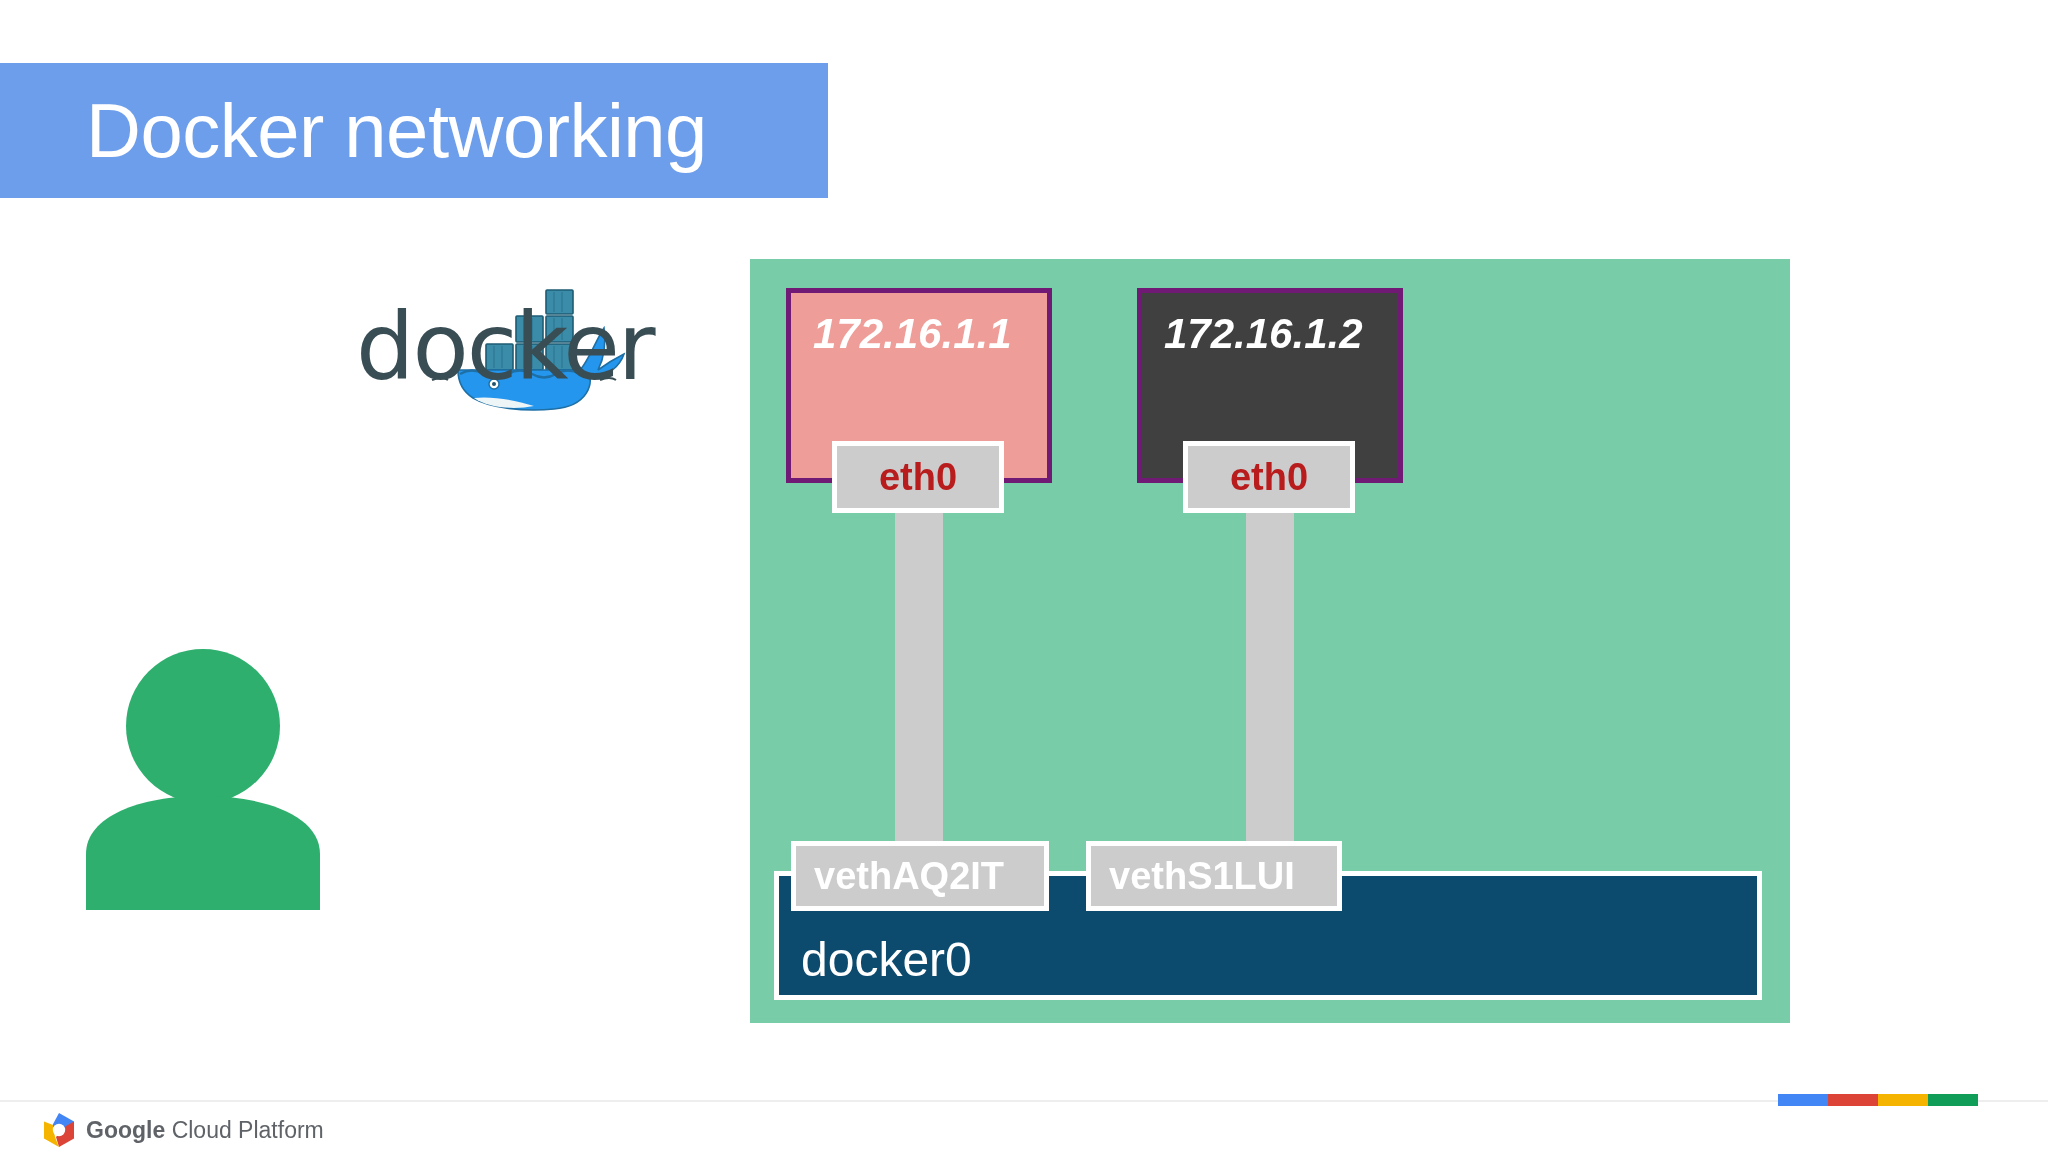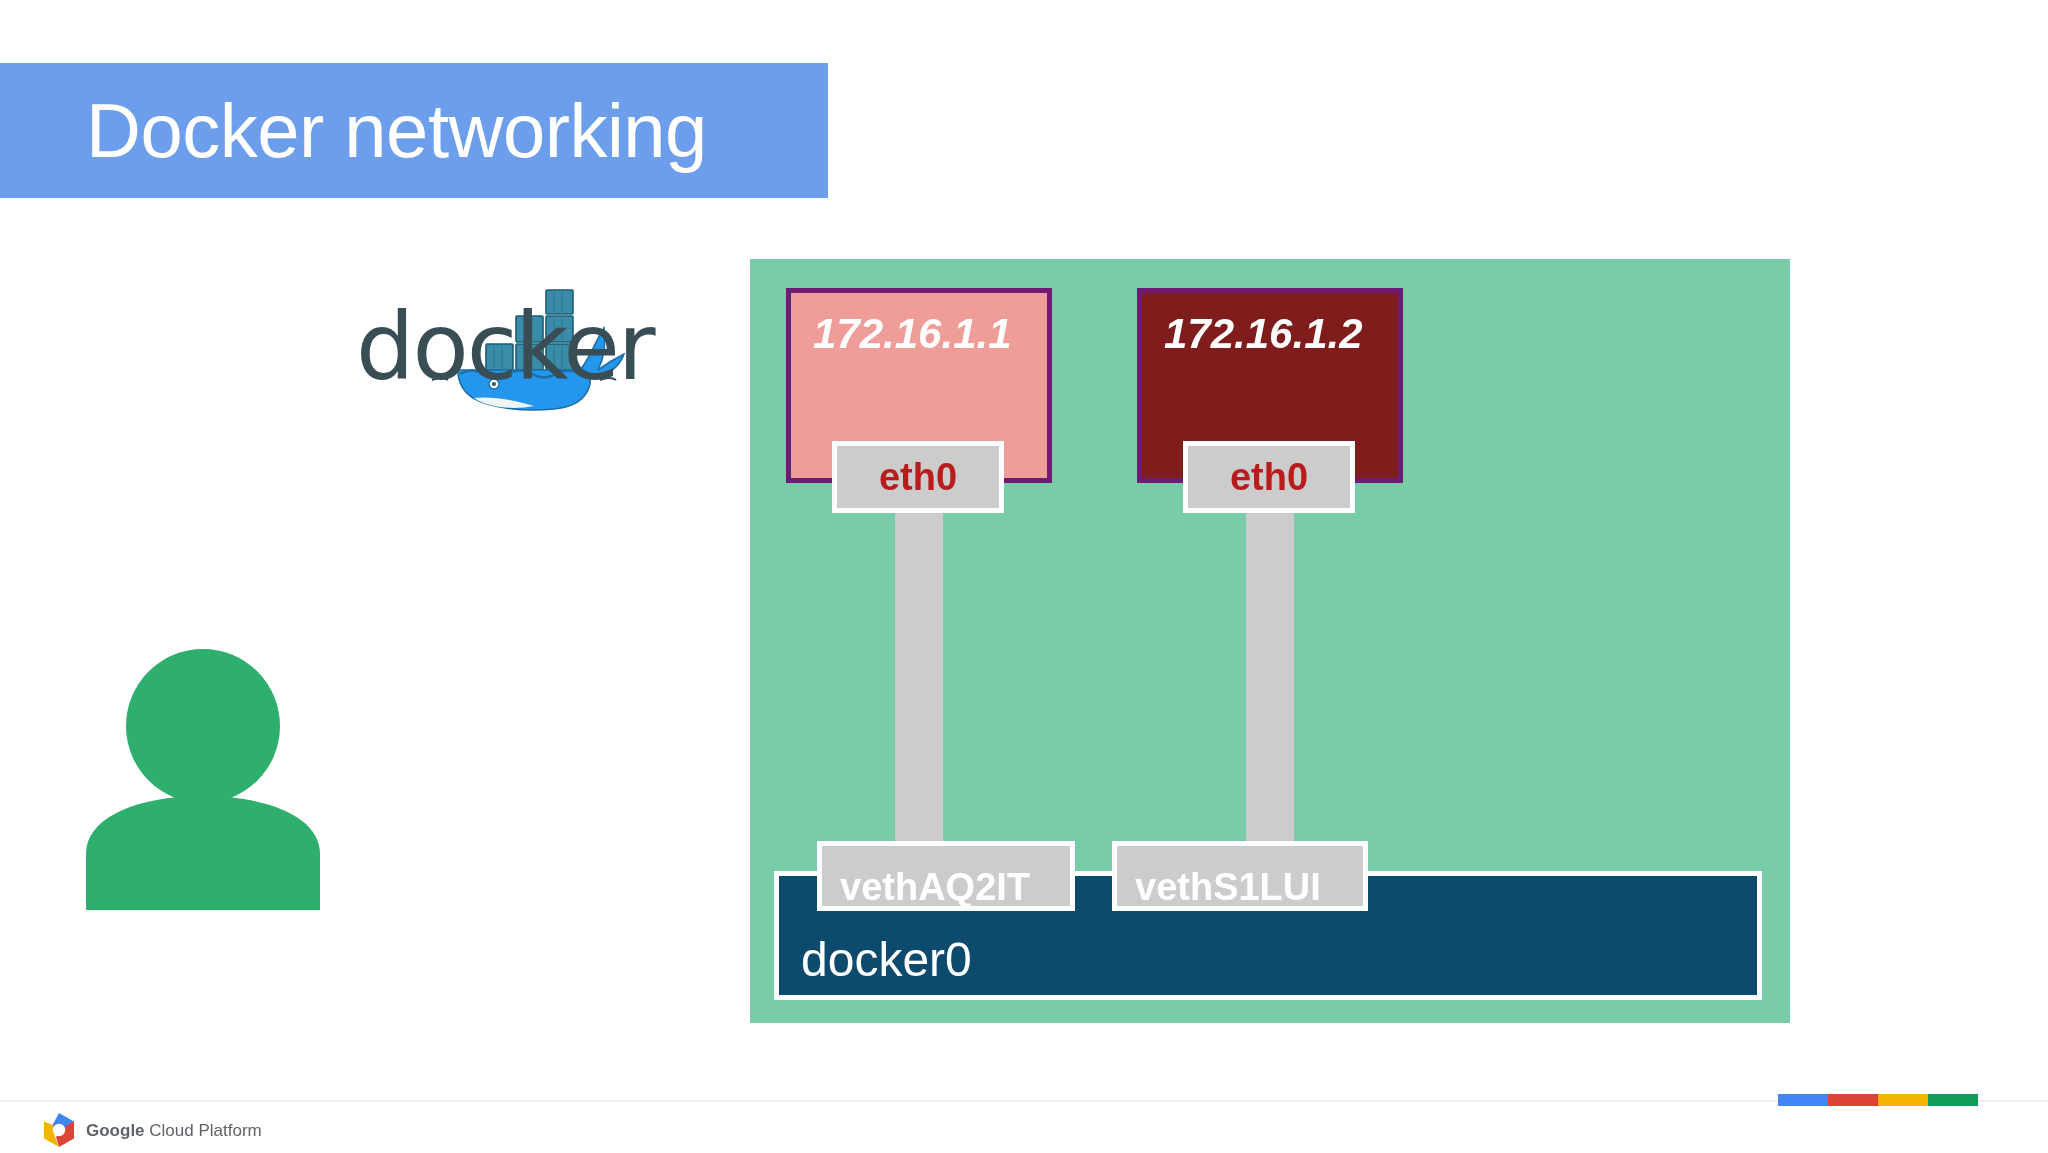--- a/index.html
+++ b/index.html
@@ -135,23 +135,22 @@
   #cable-1 { left: 895px; top: 508px; height: 340px; }
   #cable-2 { left: 1246px; top: 508px; height: 340px; }
 
   .veth-box {
     position: absolute;
     height: 70px;
     background: #cccccc;
     border: 5px solid #ffffff;
     box-sizing: border-box;
     display: flex;
-    align-items: flex-end;
+    align-items: center;
     padding-left: 18px;
-    margin-left: 26px;
   }
   .veth-label {
     color: #ffffff;
     font-size: 38px;
     font-weight: bold;
     line-height: 1;
     white-space: nowrap;
   }
   #veth-box-1 { left: 791px; top: 841px; width: 258px; }
   #veth-box-2 { left: 1086px; top: 841px; width: 256px; }
@@ -189,21 +188,21 @@
   }
   #gcp-logo {
     position: absolute;
     left: 42px;
     top: 1112px;
     display: flex;
     align-items: center;
     gap: 10px;
   }
   #gcp-text {
-    font-size: 17px;
+    font-size: 23px;
     color: #5f6368;
     line-height: 1;
     white-space: nowrap;
   }
   #gcp-text .bold { font-weight: bold; color: #5f6368; }
   #color-bars {
     position: absolute;
     left: 1778px;
     top: 1094px;
     display: flex;
@@ -266,21 +265,21 @@
     <path d="M18 262 V206 C18 168 72 148 135 148 C198 148 252 168 252 206 V262 Z" fill="#2eaf6e"></path>
   </svg>
 </div>
 
 <div id="host-box" style="background: rgb(121, 204, 168);"></div>
 
 <div id="container-1" class="container-box" style="background: rgb(239, 157, 152);">
   <div class="container-ip">172.16.1.1</div>
 </div>
 
-<div id="container-2" class="container-box" style="background: #7f1d1d;">
+<div id="container-2" class="container-box" style="background: #404040;">
   <div class="container-ip">172.16.1.2</div>
 </div>
 
 <div id="cable-1" class="veth-cable"></div>
 <div id="cable-2" class="veth-cable"></div>
 
 <div id="eth0-1" class="eth-box">
   <span class="eth-label">eth0</span>
 </div>
 <div id="eth0-2" class="eth-box">

